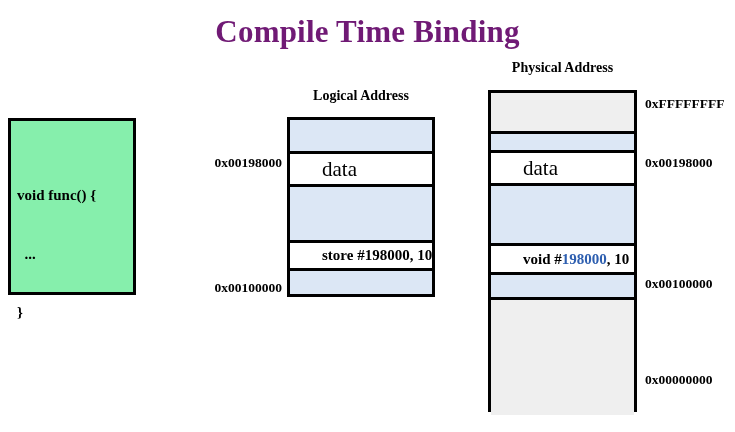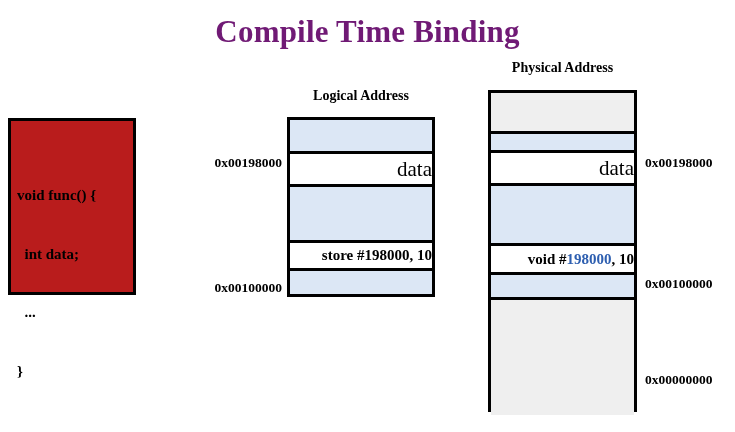--- a/index.html
+++ b/index.html
@@ -22,21 +22,21 @@
     font-size:31px;
     letter-spacing:0.2px;
     color:#701a75;
   }
 
   
   .code-box{
     position:absolute;
     left:8px;top:118px;
     width:128px;height:177px;
-    background:#b91c1c;
+    background:#86efac;
     border:3px solid #000;
     box-sizing:border-box;
   }
   .code-lines{
     position:absolute;left:6px;top:26px;right:4px;
     font-family:"Liberation Serif", serif;
     font-size:15px;
     line-height:19.5px;
     font-weight:600;
     color:#000;
@@ -65,22 +65,23 @@
     background:#ffffff;
   }
   .mem-logical{left:287px;top:117px;width:148px;height:180px;}
   .mem-physical{left:488px;top:90px;width:149px;height:322px;}
 
   .mem-row{
     box-sizing:border-box;
     width:100%;
     display:flex;
     align-items:center;
-    justify-content:flex-end;
+    justify-content:flex-start;
     overflow:hidden;
+    padding-left:32px;
   }
   .fill-blue{background:#dce7f5;}
   .fill-gray{background:#efefef;}
   .fill-white{background:#ffffff;}
   .div-top{border-top:3px solid #000;}
 
   .row-label{
     font-family:"Liberation Serif", serif;
     color:#000;
     white-space:nowrap;
@@ -104,21 +105,20 @@
 </head>
 <body>
 
 <div class="stage">
 
   <div class="title">Compile Time Binding</div>
 
   <div class="code-box">
     <div class="code-lines">
       <div>void func() {</div>
-      <div>  int data;</div>
       <div>  ...</div>
       <div>}</div>
     </div>
   </div>
 
   <div class="col-header hdr-logical">Logical Address</div>
 
   <div class="mem-col mem-logical">
     <div class="mem-row fill-blue" style="height:31px;"></div>
     <div class="mem-row fill-white div-top" style="height:33px;">
@@ -143,17 +143,18 @@
       <span class="row-label label-data">data</span>
     </div>
     <div class="mem-row fill-blue div-top" style="height:60px;"></div>
     <div class="mem-row fill-white div-top" style="height:29px;">
       <span class="row-label label-store"><span>void #</span><span class="accent">198000</span><span>, 10</span></span>
     </div>
     <div class="mem-row fill-blue div-top" style="height:25px;"></div>
     <div class="mem-row fill-gray div-top" style="height:118px;"></div>
   </div>
 
+  <div class="addr addr-right" style="top:96px;">0xFFFFFFFF</div>
   <div class="addr addr-right" style="top:155px;">0x00198000</div>
   <div class="addr addr-right" style="top:276px;">0x00100000</div>
   <div class="addr addr-right" style="top:372px;">0x00000000</div>
 
 </div>
 
 </body></html>

